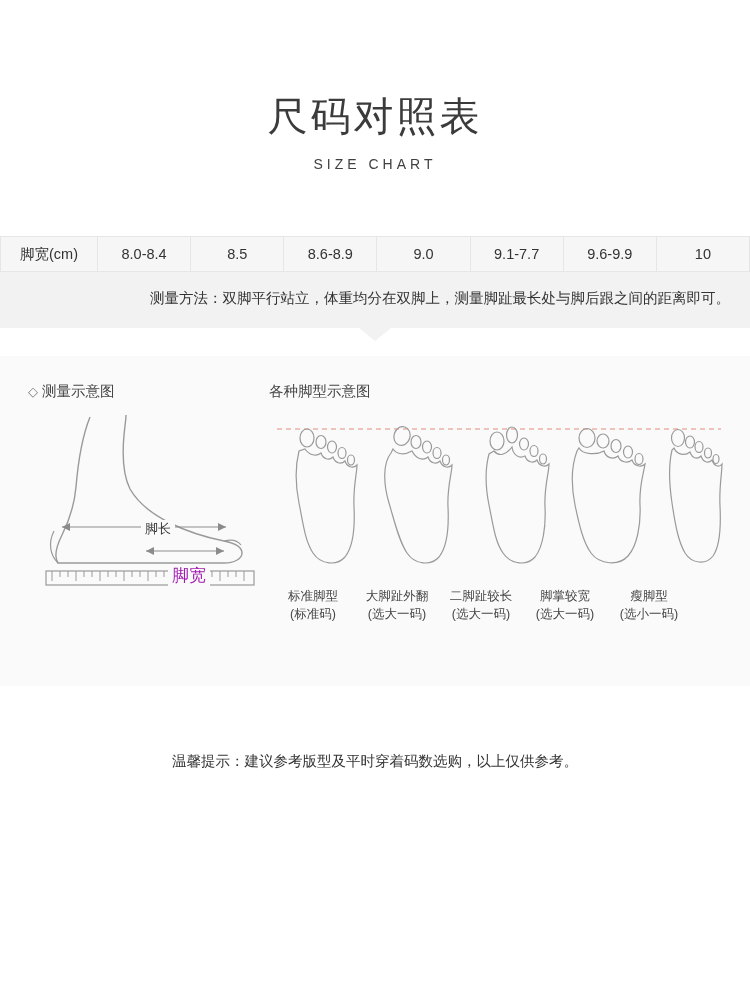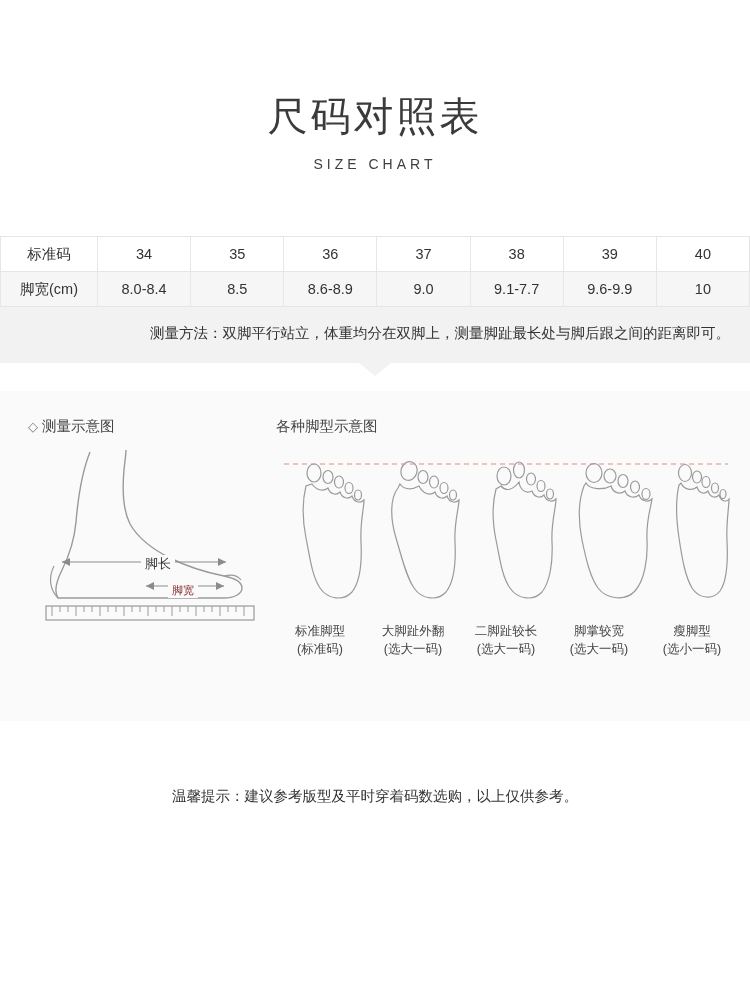--- a/index.html
+++ b/index.html
@@ -109,39 +109,39 @@
     box-sizing: border-box;
   }
   .diagram-left {
     position: absolute;
     left: 28px;
     top: 26px;
     width: 230px;
   }
   .diagram-right {
     position: absolute;
-    left: 276px;
+    left: 269px;
     top: 26px;
     width: 460px;
   }
   .panel-title {
     font-size: 14.5px;
     color: #444;
     margin-bottom: 10px;
   }
   .diamond {
     display: inline-block;
     margin-right: 4px;
     color: #777;
     font-size: 13px;
   }
 
   .foot-row {
     display: flex;
-    justify-content: space-between;
+    justify-content: flex-start;
     margin-top: 18px;
     padding: 0 2px;
   }
   .foot-item {
     width: 84px;
     text-align: center;
   }
   .foot-label {
     font-size: 12.5px;
     color: #444;
@@ -161,30 +161,20 @@
 <body>
 
 <div class="header">
   <h1 class="header-title">尺码对照表</h1>
   <div class="header-sub">SIZE CHART</div>
 </div>
 
 <div class="table-wrap">
   <table class="size-table">
     <tbody>
-      <tr>
-        <td class="rowhead">标准码</td>
-        <td>34</td>
-        <td>35</td>
-        <td>36</td>
-        <td>37</td>
-        <td>38</td>
-        <td>39</td>
-        <td>40</td>
-      </tr>
       <tr class="shaded">
         <td class="rowhead">脚宽(cm)</td>
         <td>8.0-8.4</td>
         <td>8.5</td>
         <td>8.6-8.9</td>
         <td>9.0</td>
         <td>9.1-7.7</td>
         <td>9.6-9.9</td>
         <td>10</td>
       </tr>
@@ -246,21 +236,21 @@
         <polygon points="198,116 190,112 190,120" fill="#8b8b8b" stroke="none"></polygon>
       </g>
 
       <g stroke="#8b8b8b" stroke-width="1.2">
         <line x1="118" y1="140" x2="196" y2="140"></line>
         <polygon points="118,140 126,136 126,144" fill="#8b8b8b" stroke="none"></polygon>
         <polygon points="196,140 188,136 188,144" fill="#8b8b8b" stroke="none"></polygon>
       </g>
     </svg>
     <div style="position:absolute; left:113px; top:138px; font-size:13px; color:#333; background:#fafafa; padding:0 4px;">脚长</div>
-    <div style="position:absolute; left:140px; top:166px; font-size:11px; color:#7f1d1d; background:#fafafa; padding:0 4px;">脚宽</div>
+    <div style="position:absolute; left:140px; top:182px; font-size:17px; color:#a21caf; background:#fafafa; padding:0 4px;">脚宽</div>
   </div>
 
   <div class="diagram-right">
     <div class="panel-title">各种脚型示意图</div>
 
     <div style="position:relative; height:180px;">
 
       <svg width="460" height="180" viewBox="0 0 460 180" style="position:absolute;left:0;top:0;">
         <line x1="8" y1="18" x2="452" y2="18" stroke="#e08b7a" stroke-width="1.2" stroke-dasharray="5,4"></line>
 

